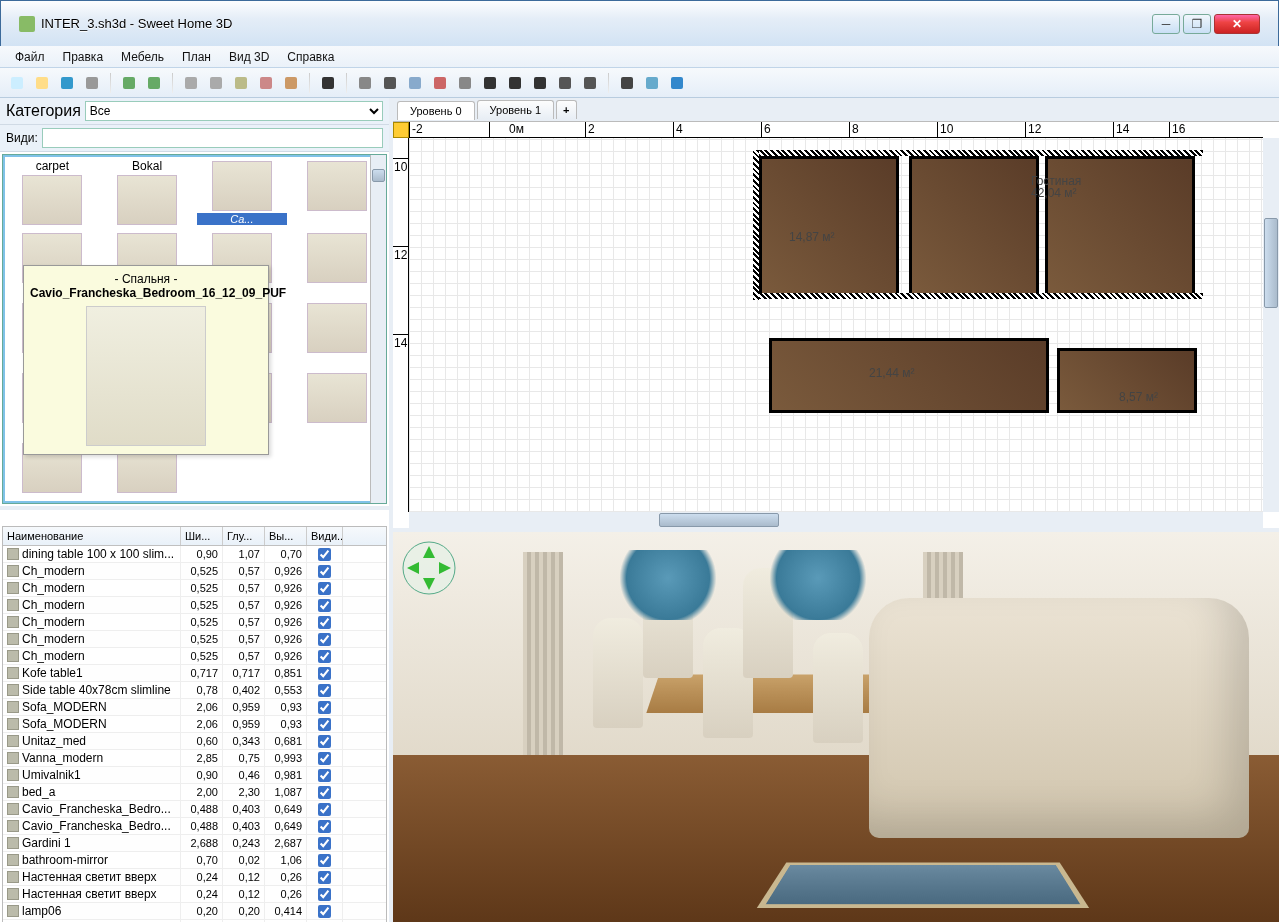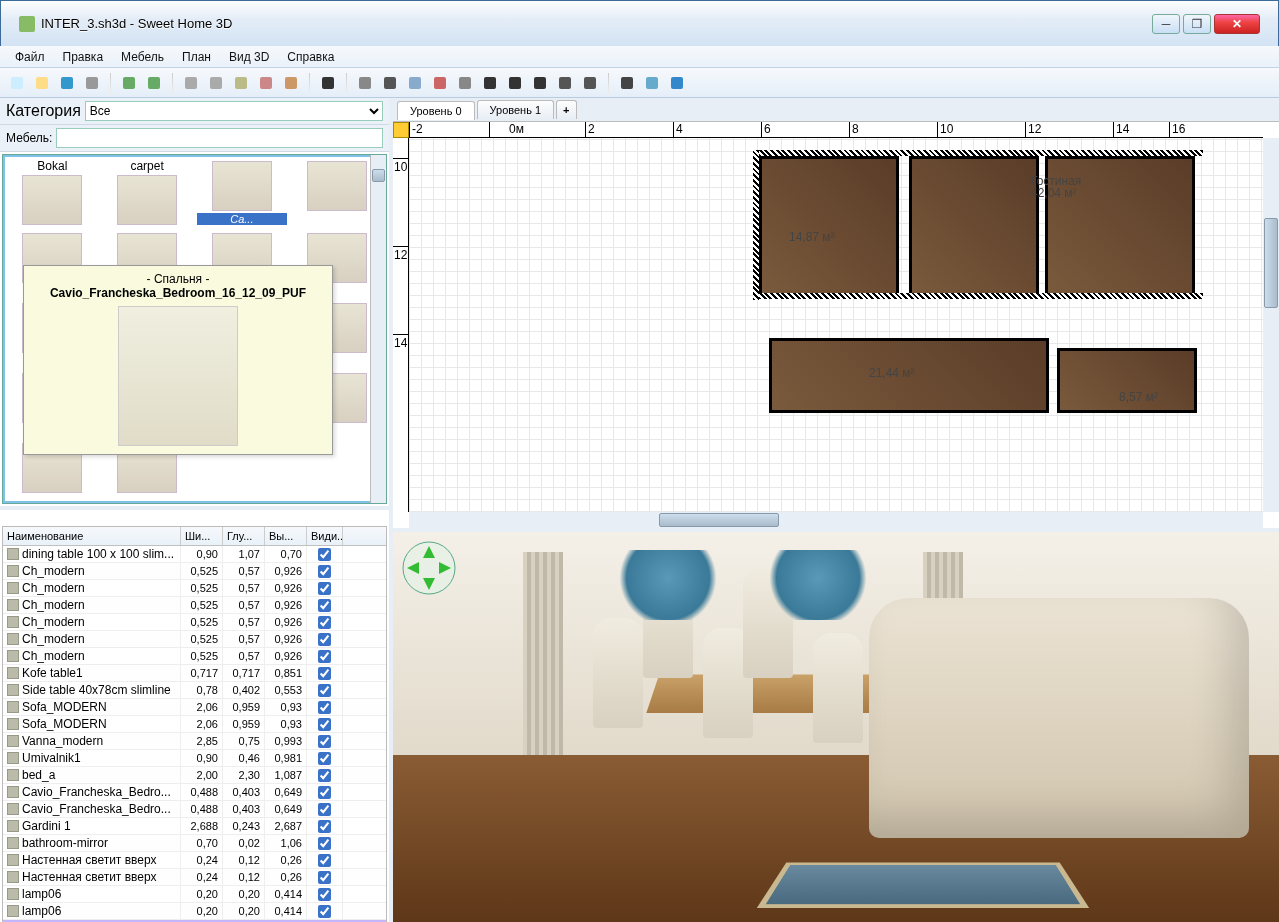--- a/index.html
+++ b/index.html
@@ -35,21 +35,21 @@
 .cat-outline { position: absolute; inset: 0; border: 2px solid #7fc2e8; pointer-events: none; }
 .cat-grid { display: grid; grid-template-columns: repeat(4, 1fr); padding: 4px; gap: 4px; }
 .cat-item { text-align: center; font-size: 11px; overflow: hidden; }
 .cat-item .lbl { white-space: nowrap; overflow: hidden; text-overflow: ellipsis; padding: 0 2px; }
 .cat-item .thumb { width: 60px; height: 50px; margin: 2px auto; background: linear-gradient(#e8e4d4, #d8d0c0); border: 1px solid #cbc; }
 .cat-item.sel .lbl2 { color: #fff; background: #3a72c8; }
 .cat-item .lbl2 { font-size: 11px; font-style: italic; white-space: nowrap; overflow: hidden; text-overflow: ellipsis; padding: 0 2px; }
 .cat-scroll { position: absolute; right: 0; top: 0; width: 16px; height: 100%; background: #e8eef5; border-left: 1px solid #bbb; }
 .cat-scroll .thumb-s { position: absolute; top: 14px; left: 1px; right: 1px; height: 13px; background: linear-gradient(#cde, #abc); border: 1px solid #89a; border-radius: 2px; }
 
-.tooltip { position: absolute; left: 20px; top: 110px; width: 310px; height: 190px; background: #fafbde; border: 1px solid #999; z-index: 10; padding: 6px; font-size: 11px; text-align: center; box-shadow: 2px 2px 4px rgba(0,0,0,0.15); }
+.tooltip { position: absolute; left: 20px; top: 110px; width: 246px; height: 190px; background: #fafbde; border: 1px solid #999; z-index: 10; padding: 6px; font-size: 11px; text-align: center; box-shadow: 2px 2px 4px rgba(0,0,0,0.15); }
 .tooltip .ttl { font-weight: bold; }
 .tooltip .preview { width: 120px; height: 140px; margin: 6px auto 0; background: linear-gradient(#f0efe0, #e0dcc8); border: 1px solid #ccc; }
 
 .split-h { height: 4px; background: #e8eef5; }
 
 .flist { flex: 1; border: 1px solid #bbb; margin: 16px 2px 2px 2px; background: #c4b5fd; display: flex; flex-direction: column; overflow: hidden; }
 .flist-head { display: flex; background: linear-gradient(#f6f9fc, #e9f1f9); border-bottom: 1px solid #c0c0c0; }
 .flist-head div { border-right: 1px solid #ccc; padding: 3px 4px; font-size: 11px; overflow: hidden; white-space: nowrap; }
 .fh-name { width: 178px; } .fh-w { width: 42px; } .fh-d { width: 42px; } .fh-h { width: 42px; } .fh-v { width: 36px; }
 .flist-body { flex: 1; overflow-y: auto; overflow-x: hidden; }
@@ -256,34 +256,34 @@
 
 <div class="main">
   <div class="left">
     <div class="cat-row">
       <label>Категория</label>
       <select>
         <option>Все</option>
       </select>
     </div>
     <div class="search-row">
-      <label>Мебель:</label>
+      <label>Види:</label>
       <input type="text" value="" style="">
     </div>
 
     <div class="catalog">
       <div class="cat-outline"></div>
       <div class="cat-grid" id="catgrid">
           <div class="cat-item">
+            <div class="lbl">carpet</div>
+            <div class="thumb"></div>
+            <div class="lbl2"></div>
+          </div>
+          <div class="cat-item">
             <div class="lbl">Bokal</div>
-            <div class="thumb"></div>
-            <div class="lbl2"></div>
-          </div>
-          <div class="cat-item">
-            <div class="lbl">carpet</div>
             <div class="thumb"></div>
             <div class="lbl2"></div>
           </div>
           <div class="cat-item sel">
             <div class="lbl"></div>
             <div class="thumb"></div>
             <div class="lbl2">Ca...</div>
           </div>
           <div class="cat-item">
             <div class="lbl"></div>
@@ -503,20 +503,32 @@
             </div>
           </div>
           <div class="frow">
             <div class="fc fc-name">
               <span class="ficon"></span>
               <span>Sofa_MODERN</span>
             </div>
             <div class="fc fc-w">2,06</div>
             <div class="fc fc-d">0,959</div>
             <div class="fc fc-h">0,93</div>
+            <div class="fc fc-v">
+              <input type="checkbox" checked="" style="">
+            </div>
+          </div>
+          <div class="frow">
+            <div class="fc fc-name">
+              <span class="ficon"></span>
+              <span>Unitaz_med</span>
+            </div>
+            <div class="fc fc-w">0,60</div>
+            <div class="fc fc-d">0,343</div>
+            <div class="fc fc-h">0,681</div>
             <div class="fc fc-v">
               <input type="checkbox" checked="" style="">
             </div>
           </div>
           <div class="frow">
             <div class="fc fc-name">
               <span class="ficon"></span>
               <span>Vanna_modern</span>
             </div>
             <div class="fc fc-w">2,85</div>

